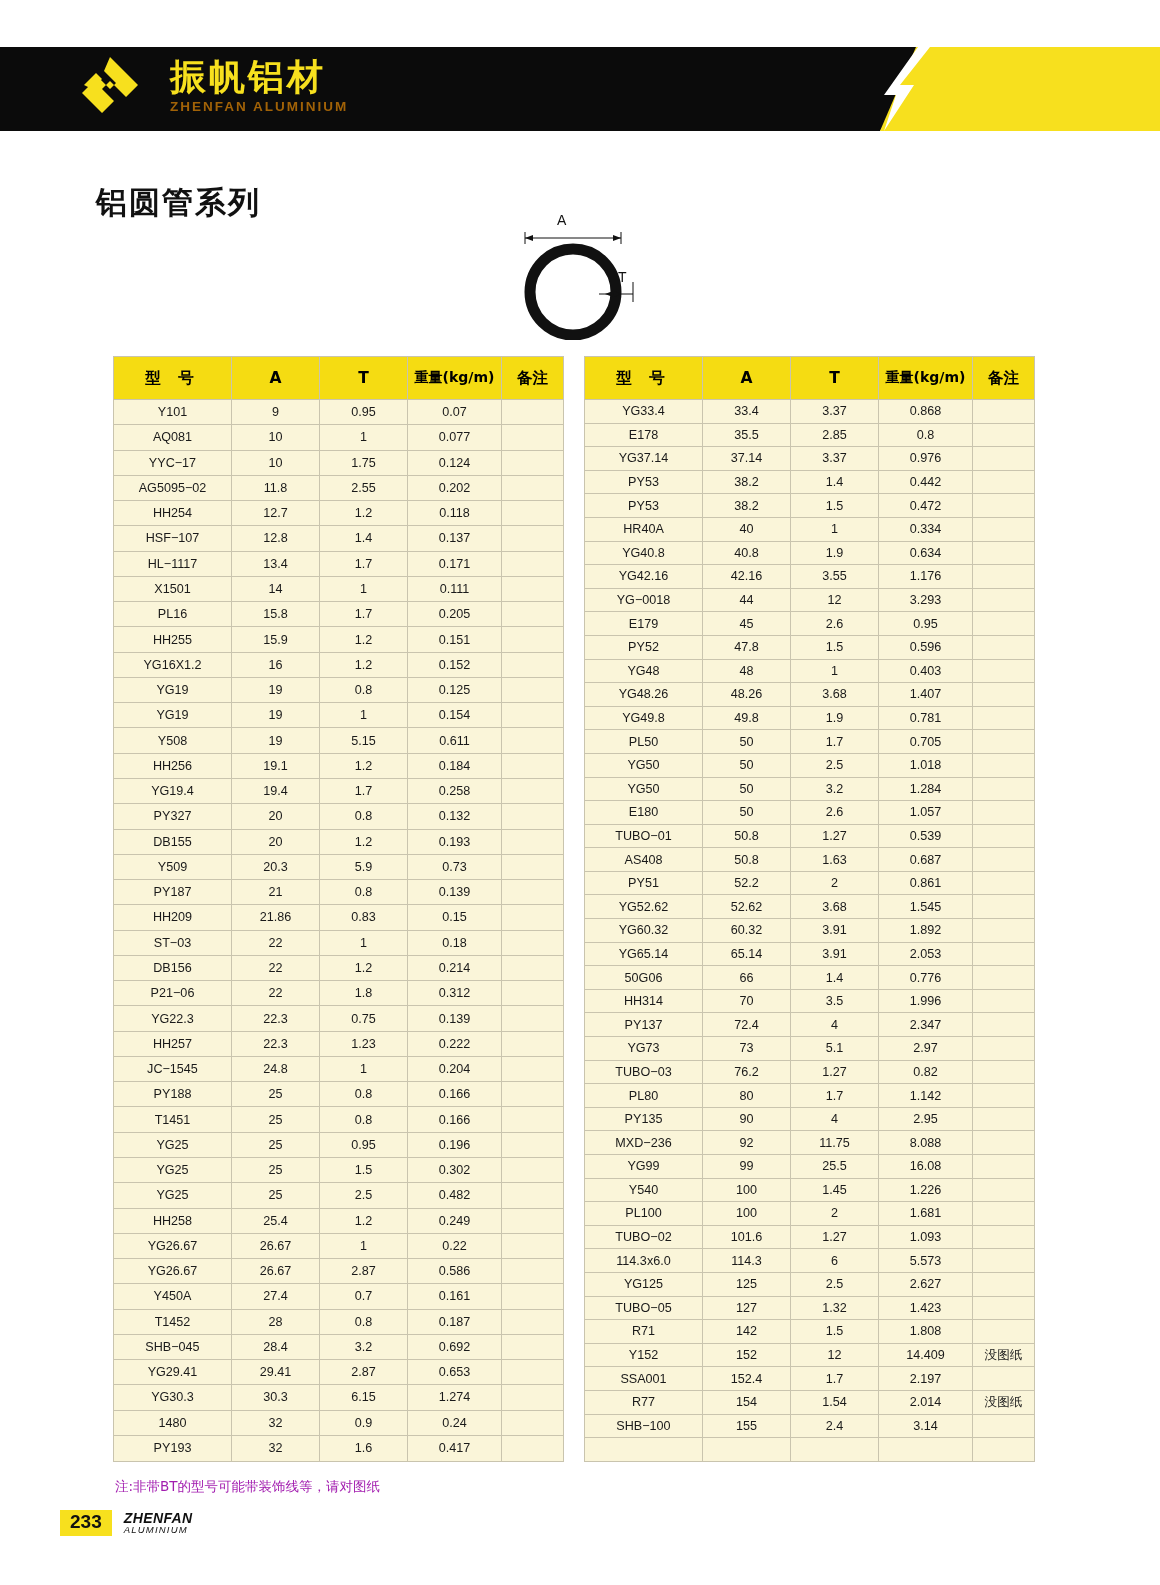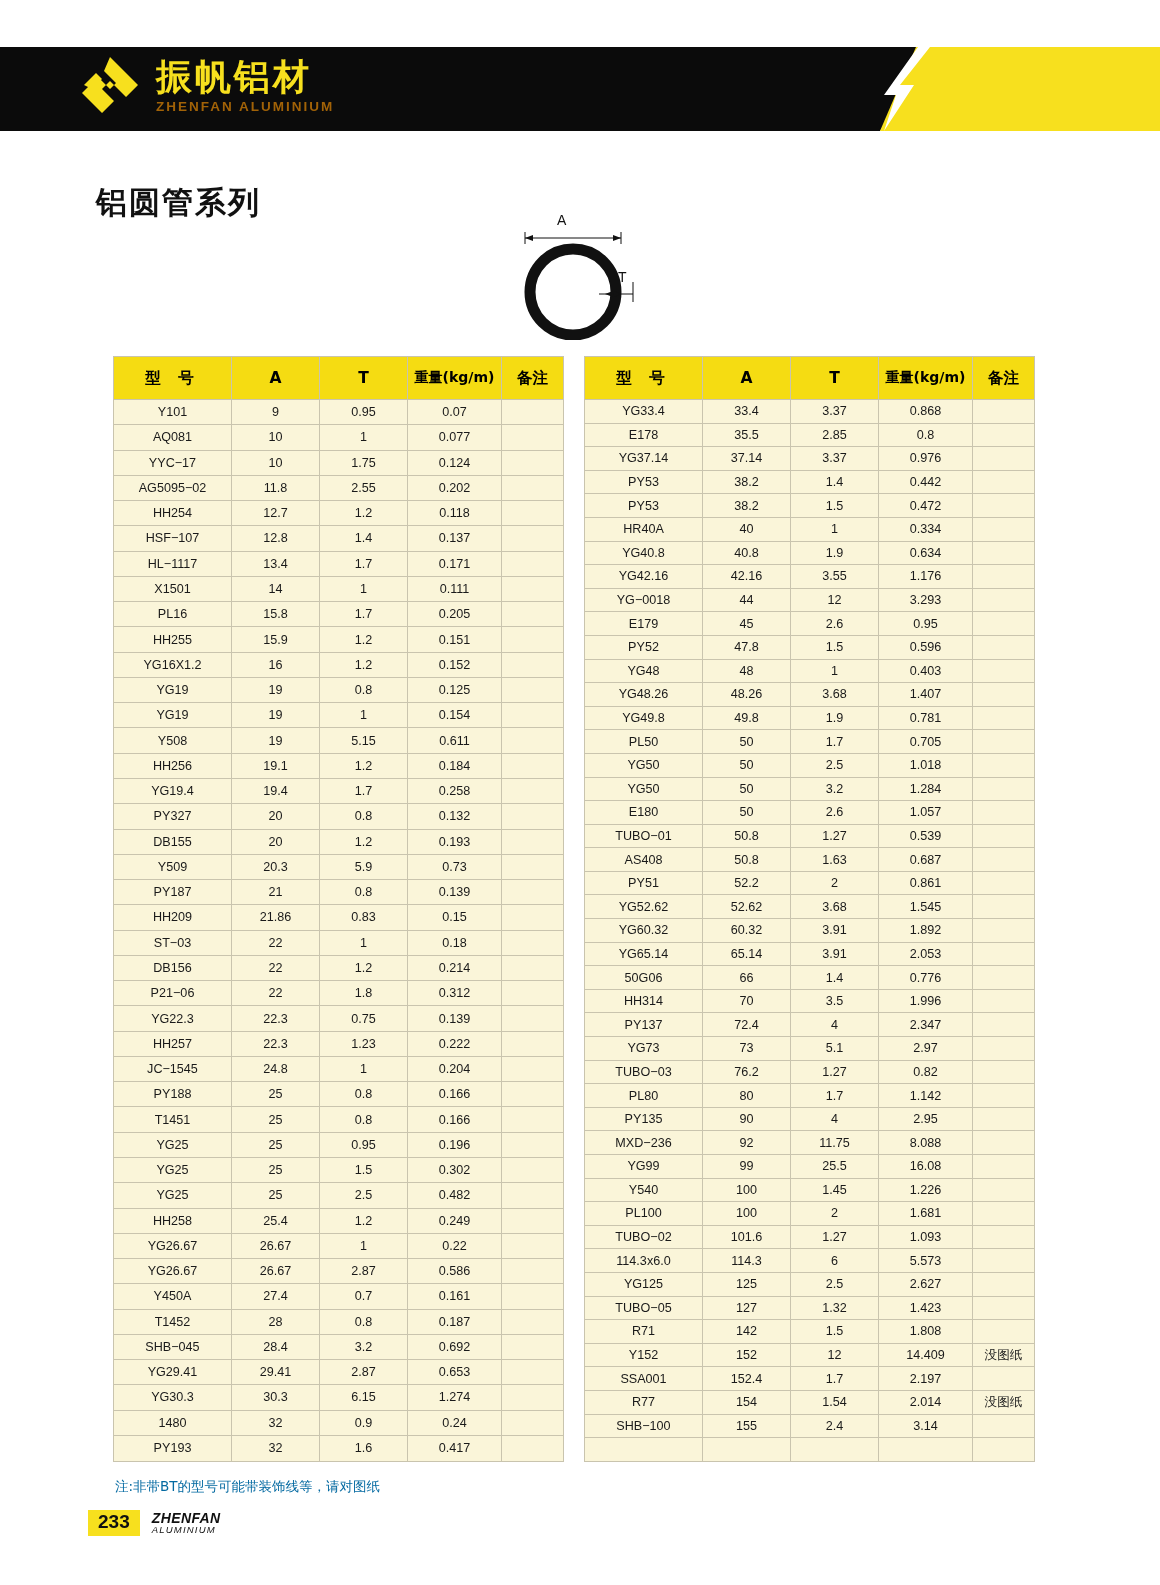--- a/index.html
+++ b/index.html
@@ -51,21 +51,21 @@
     background: #ffffff;
     clip-path: polygon(34px 0, 46px 0, 16px 38px, 30px 38px, 0 84px, 12px 48px, 0 48px);
   }
 
   .logo {
     position: absolute;
     top: 55px;
     left: 80px;
     display: flex;
     align-items: center;
-    gap: 14px;
+    gap: 28px;
   }
   .logo-mark {
     width: 62px;
     height: 62px;
     position: relative;
   }
   .logo-text {
     display: flex;
     flex-direction: column;
     justify-content: center;
@@ -165,31 +165,30 @@
   col.c-t { width: 88px; }
   col.c-w { width: 94px; }
   col.c-note { width: 62px; }
 
   
   .note {
     position: absolute;
     top: 1478px;
     left: 115px;
     font-size: 13.5px;
-    color: #0369a1;
+    color: #a21caf;
     font-family: "DejaVu Sans", sans-serif;
   }
   .footer {
     position: absolute;
     top: 1510px;
     left: 60px;
     display: flex;
     align-items: center;
     gap: 12px;
-    margin-left: 28px;
   }
   .page-badge {
     background: #F7E01E;
     color: #111;
     font-size: 19px;
     font-weight: bold;
     padding: 2px 10px 3px 10px;
     line-height: 1.1;
   }
   .footer-brand {

